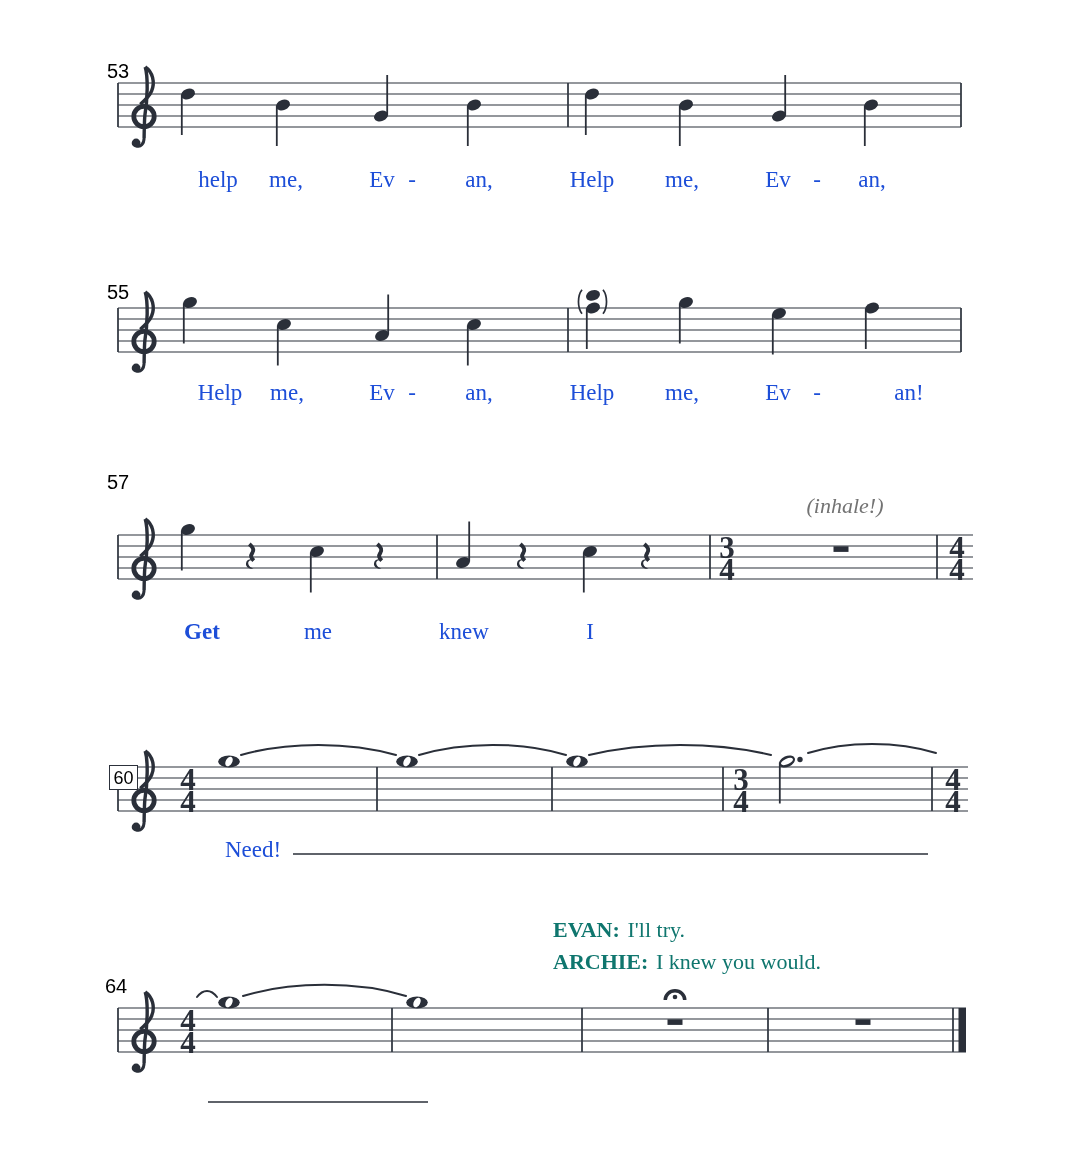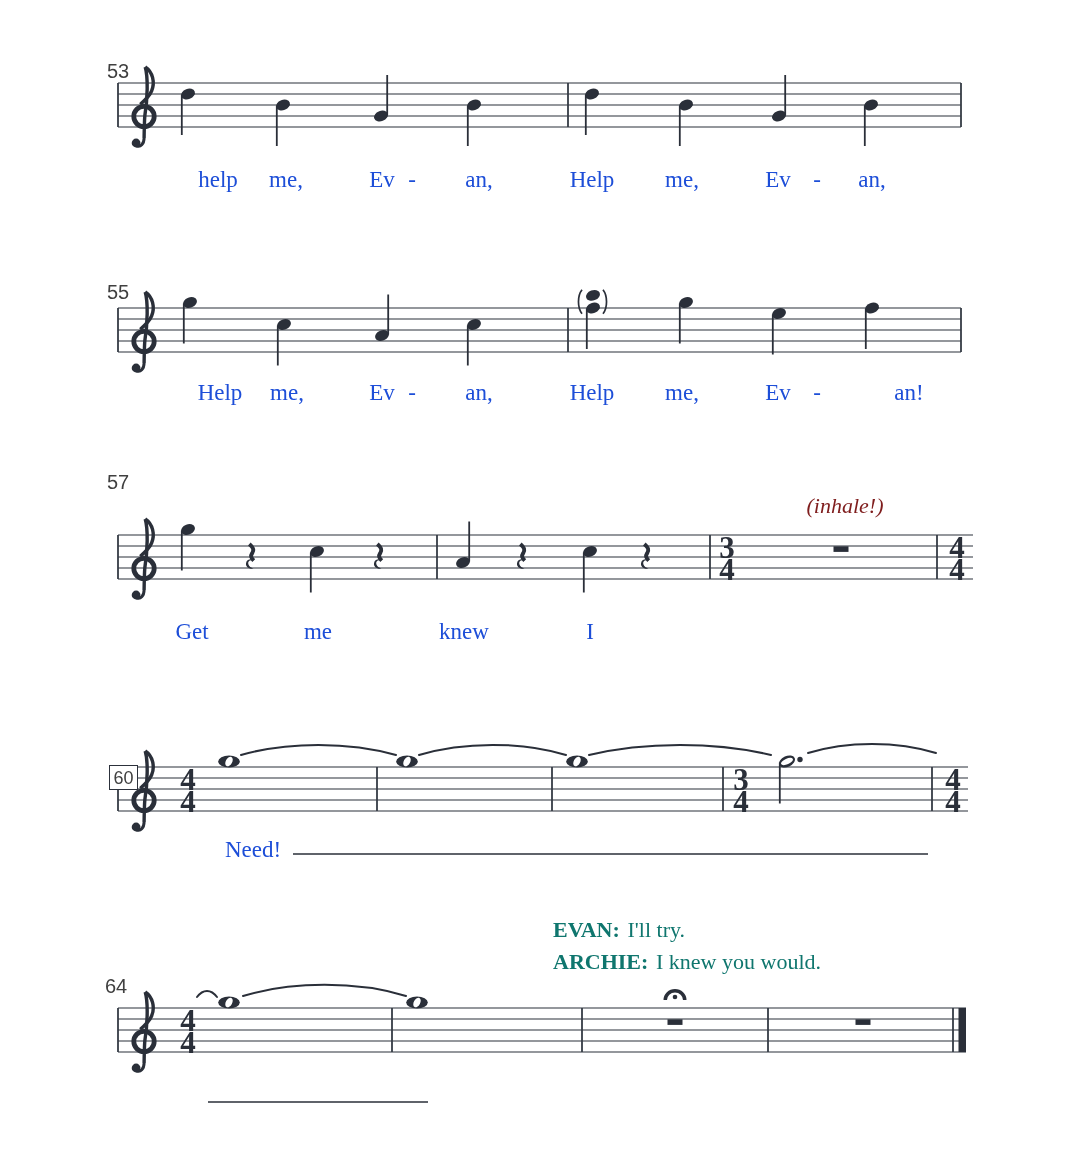--- a/index.html
+++ b/index.html
@@ -2,25 +2,25 @@
 <html><head>
 <meta charset="utf-8">
 <style>
   html,body{margin:0;padding:0;background:#ffffff;}
   body{width:1090px;height:1152px;position:relative;overflow:hidden;
        font-family:"Liberation Serif","DejaVu Serif",serif;}
   #score{position:absolute;left:0;top:0;}
   .lyric{position:absolute;font-size:23px;line-height:1;color:#1d4ed8;
          transform:translateX(-50%);white-space:nowrap;}
   .mnum{position:absolute;font-family:"Liberation Sans","DejaVu Sans",sans-serif;
-        font-size:20px;line-height:1;color:#404040;}
+        font-size:20px;line-height:1;color:#000000;}
   .mnum.boxed{border:1.7px solid #2c313b;width:27px;height:23px;display:flex;
         align-items:center;justify-content:center;font-size:18px;background:#fff;}
   .inhale{position:absolute;left:845px;top:495px;transform:translateX(-50%);
-        font-style:italic;font-size:22px;line-height:1;color:#7f1d1d;white-space:nowrap;}
+        font-style:italic;font-size:22px;line-height:1;color:#737373;white-space:nowrap;}
   .dialogue{position:absolute;left:553px;top:914px;font-size:22px;line-height:32px;
         color:#0f766e;white-space:nowrap;}
   .speaker{font-weight:bold;margin-right:0.35em;}
 </style>
 </head>
 <body>
 
 <svg id="score" width="1090" height="1152">
     <g>
       <line x1="118" y1="83" x2="961" y2="83" stroke="#70747b" stroke-width="1.35"></line>
@@ -302,21 +302,21 @@
     <div class="lyric" style="left: 287px; top: 381px;">me,</div>
     <div class="lyric" style="left: 382px; top: 381px;">Ev</div>
     <div class="lyric" style="left: 412px; top: 381px;">-</div>
     <div class="lyric" style="left: 479px; top: 381px;">an,</div>
     <div class="lyric" style="left: 592px; top: 381px;">Help</div>
     <div class="lyric" style="left: 682px; top: 381px;">me,</div>
     <div class="lyric" style="left: 778px; top: 381px;">Ev</div>
     <div class="lyric" style="left: 817px; top: 381px;">-</div>
     <div class="lyric" style="left: 909px; top: 381px;">an!</div>
     <div class="mnum" style="left: 107px; top: 472px; text-align: right;">57</div>
-    <div class="lyric" style="left: 192px; top: 620px;">Get</div>
+    <div class="lyric" style="left: 202px; top: 620px; font-weight: bold;">Get</div>
     <div class="lyric" style="left: 318px; top: 620px; text-align: right;">me</div>
     <div class="lyric" style="left: 464px; top: 620px;">knew</div>
     <div class="lyric" style="left: 590px; top: 620px;">I</div>
     <div class="mnum boxed" style="left: 109px; top: 733px; margin-top: 32px;">60</div>
     <div class="lyric" style="left: 253px; top: 838px;">Need!</div>
     <div class="mnum" style="left: 105px; top: 976px;">64</div>
   </div>
 
 <div class="inhale">(inhale!)</div>
 

